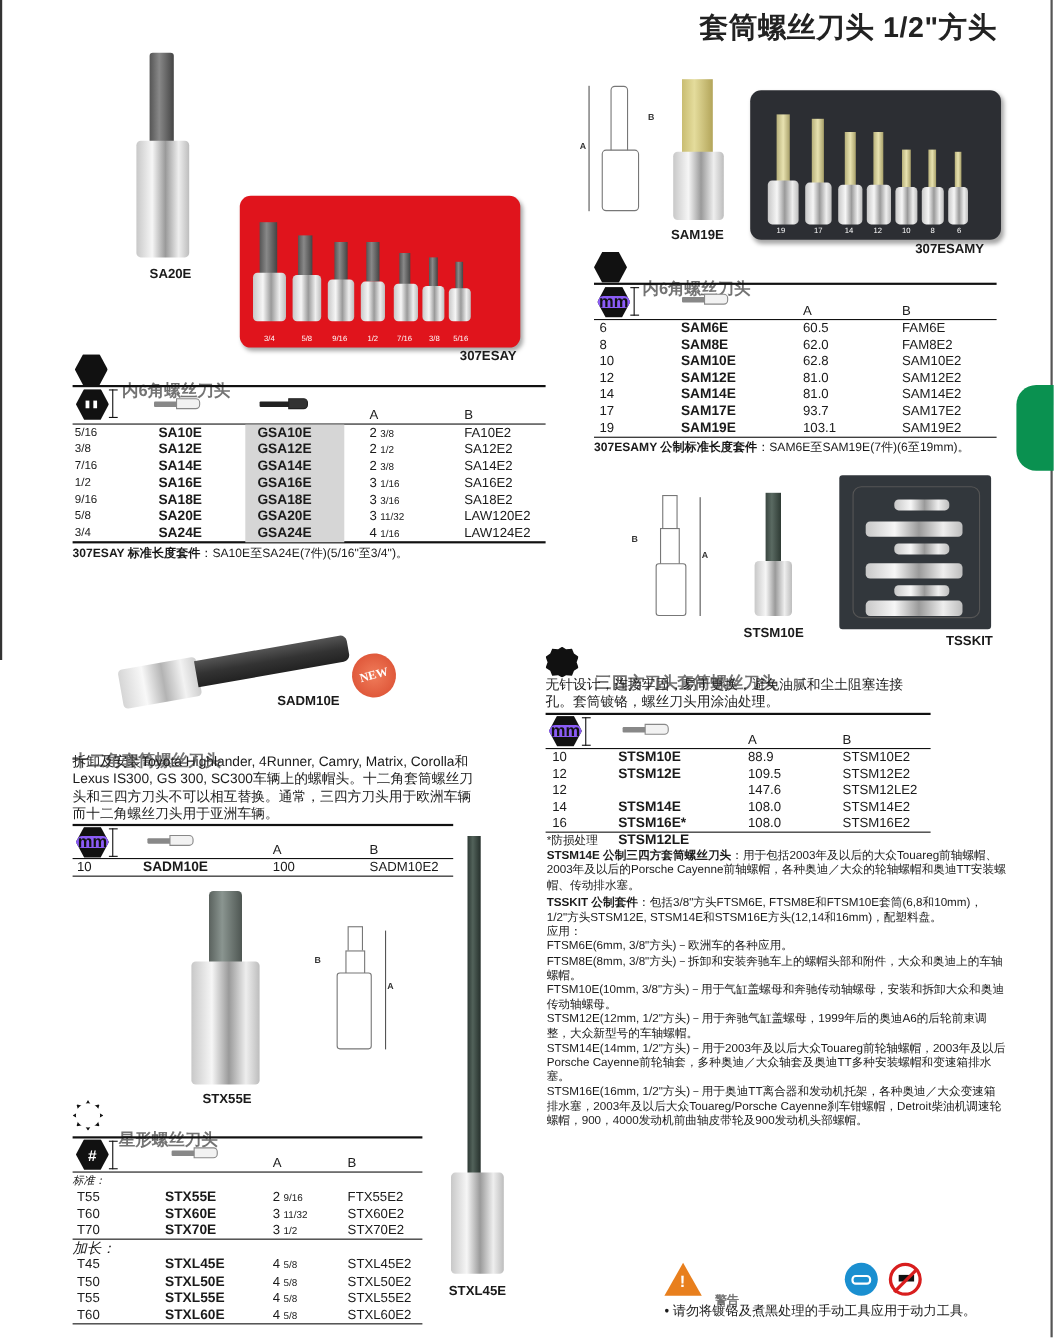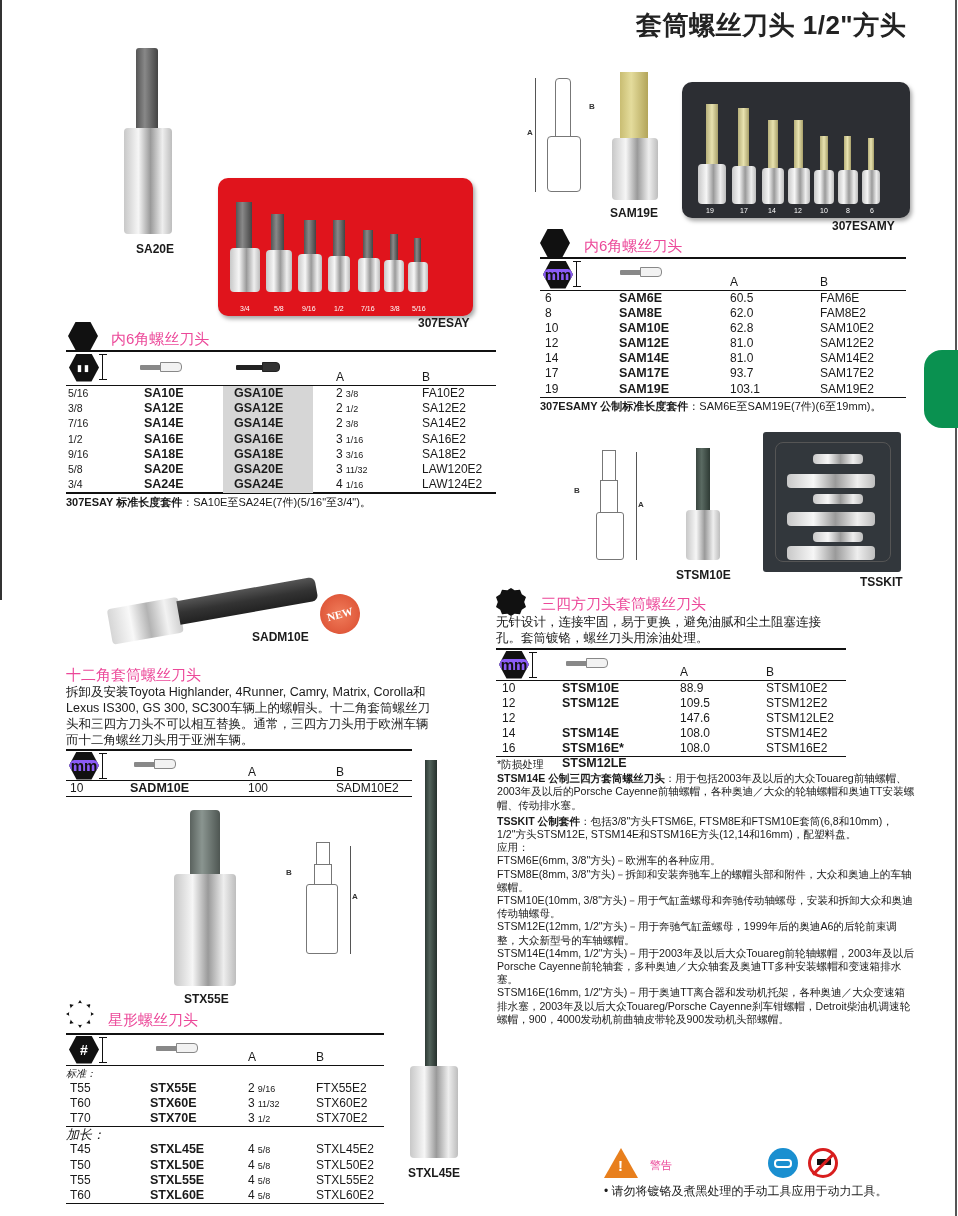--- a/index.html
+++ b/index.html
@@ -19,21 +19,21 @@
   .tbl .row { position: relative; height: 15.2px; line-height: 15px; }
   .tbl .cell { position: absolute; top: 0; white-space: nowrap; }
   .tbl .size { font-size: 10.5px; }
   .tbl .bold { font-weight: bold; font-size: 12.5px; }
   .tbl .hA, .tbl .hB { position: absolute; bottom: 1px; font-size: 12px; }
   .gray-col { background: #d6d6d6; }
   .frac { font-size: 9px; margin-left: 3px; }
   .note { font-size: 11px; }
   .note b { font-weight: bold; }
 
-  .section-heading { font-size: 15px; font-weight: normal; color: #ec4899; }
+  .section-heading { font-size: 15px; font-weight: bold; color: #737373; margin-top: 16px; }
   .hexicon { width: 30px; height: 28px; background: #111;
              clip-path: polygon(25% 0,75% 0,100% 50%,75% 100%,25% 100%,0 50%); }
   .badge { width: 30px; height: 28px; background: #111; color: #fff; font-size: 9px; font-weight: bold;
            display: flex; align-items: center; justify-content: center;
            clip-path: polygon(25% 0,75% 0,100% 50%,75% 100%,25% 100%,0 50%); }
   .badge-inner { background: #8b5cf6; color: #111; border-radius: 6px; padding: 0 2px; font-size: 15px; line-height: 11px; }
   .measure { position: absolute; width: 8px; height: 26px; border-left: 1px solid #111; left: 36px; top: 2px; }
   .measure::before, .measure::after { content: ""; position: absolute; left: -4px; width: 8px; height: 1px; background: #111; }
   .measure::before { top: 0; } .measure::after { bottom: 0; }
   .bit-glyph { position: absolute; top: 10px; width: 44px; height: 10px; }

